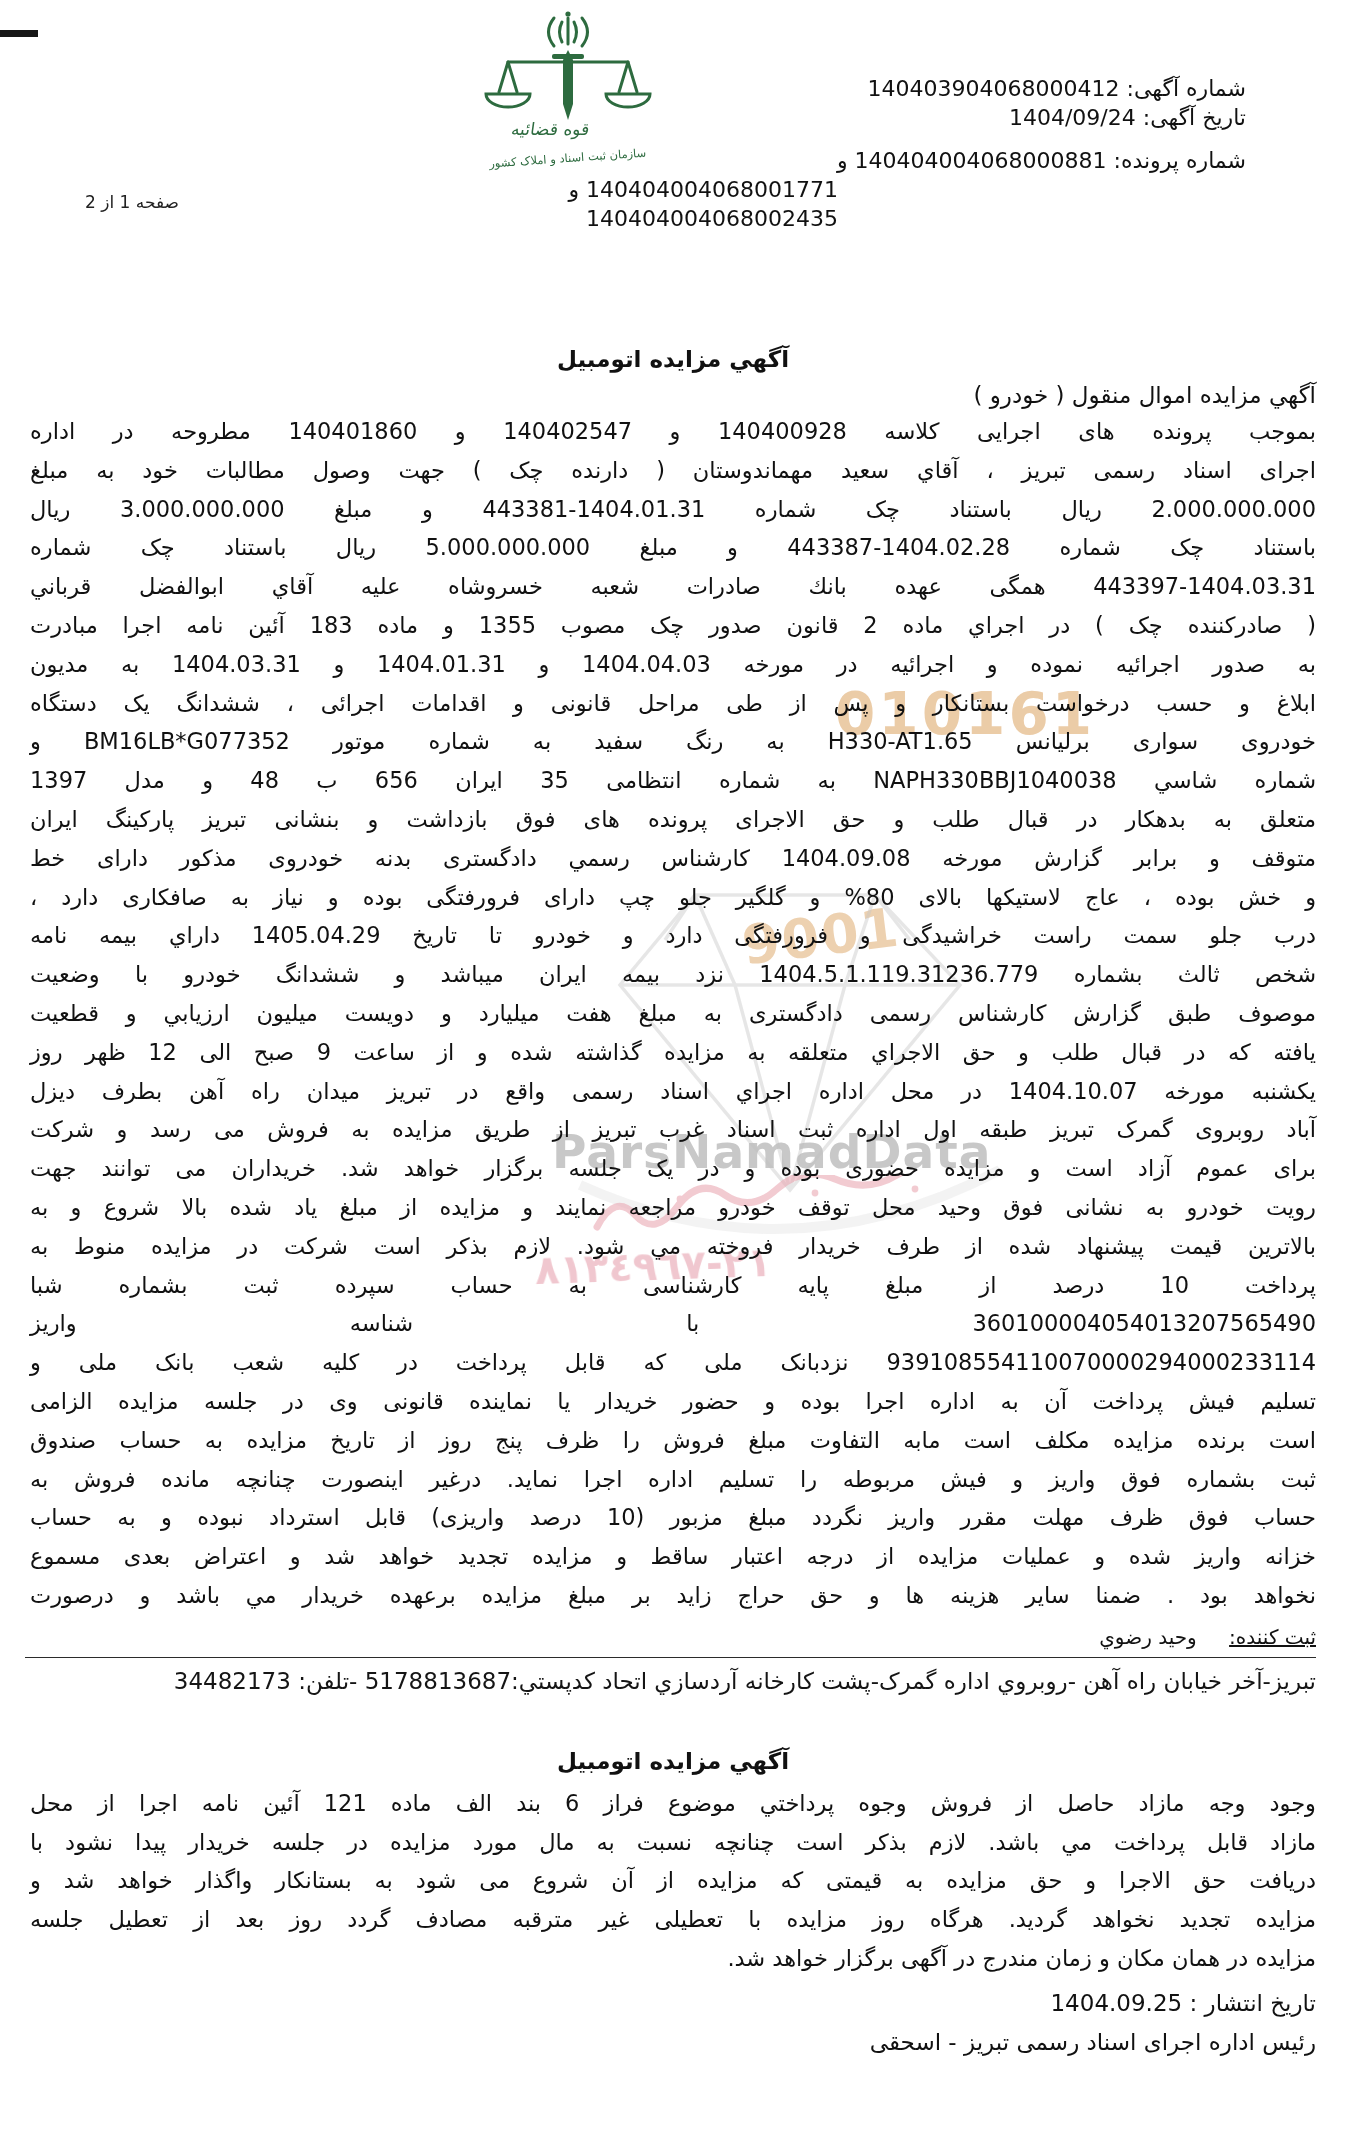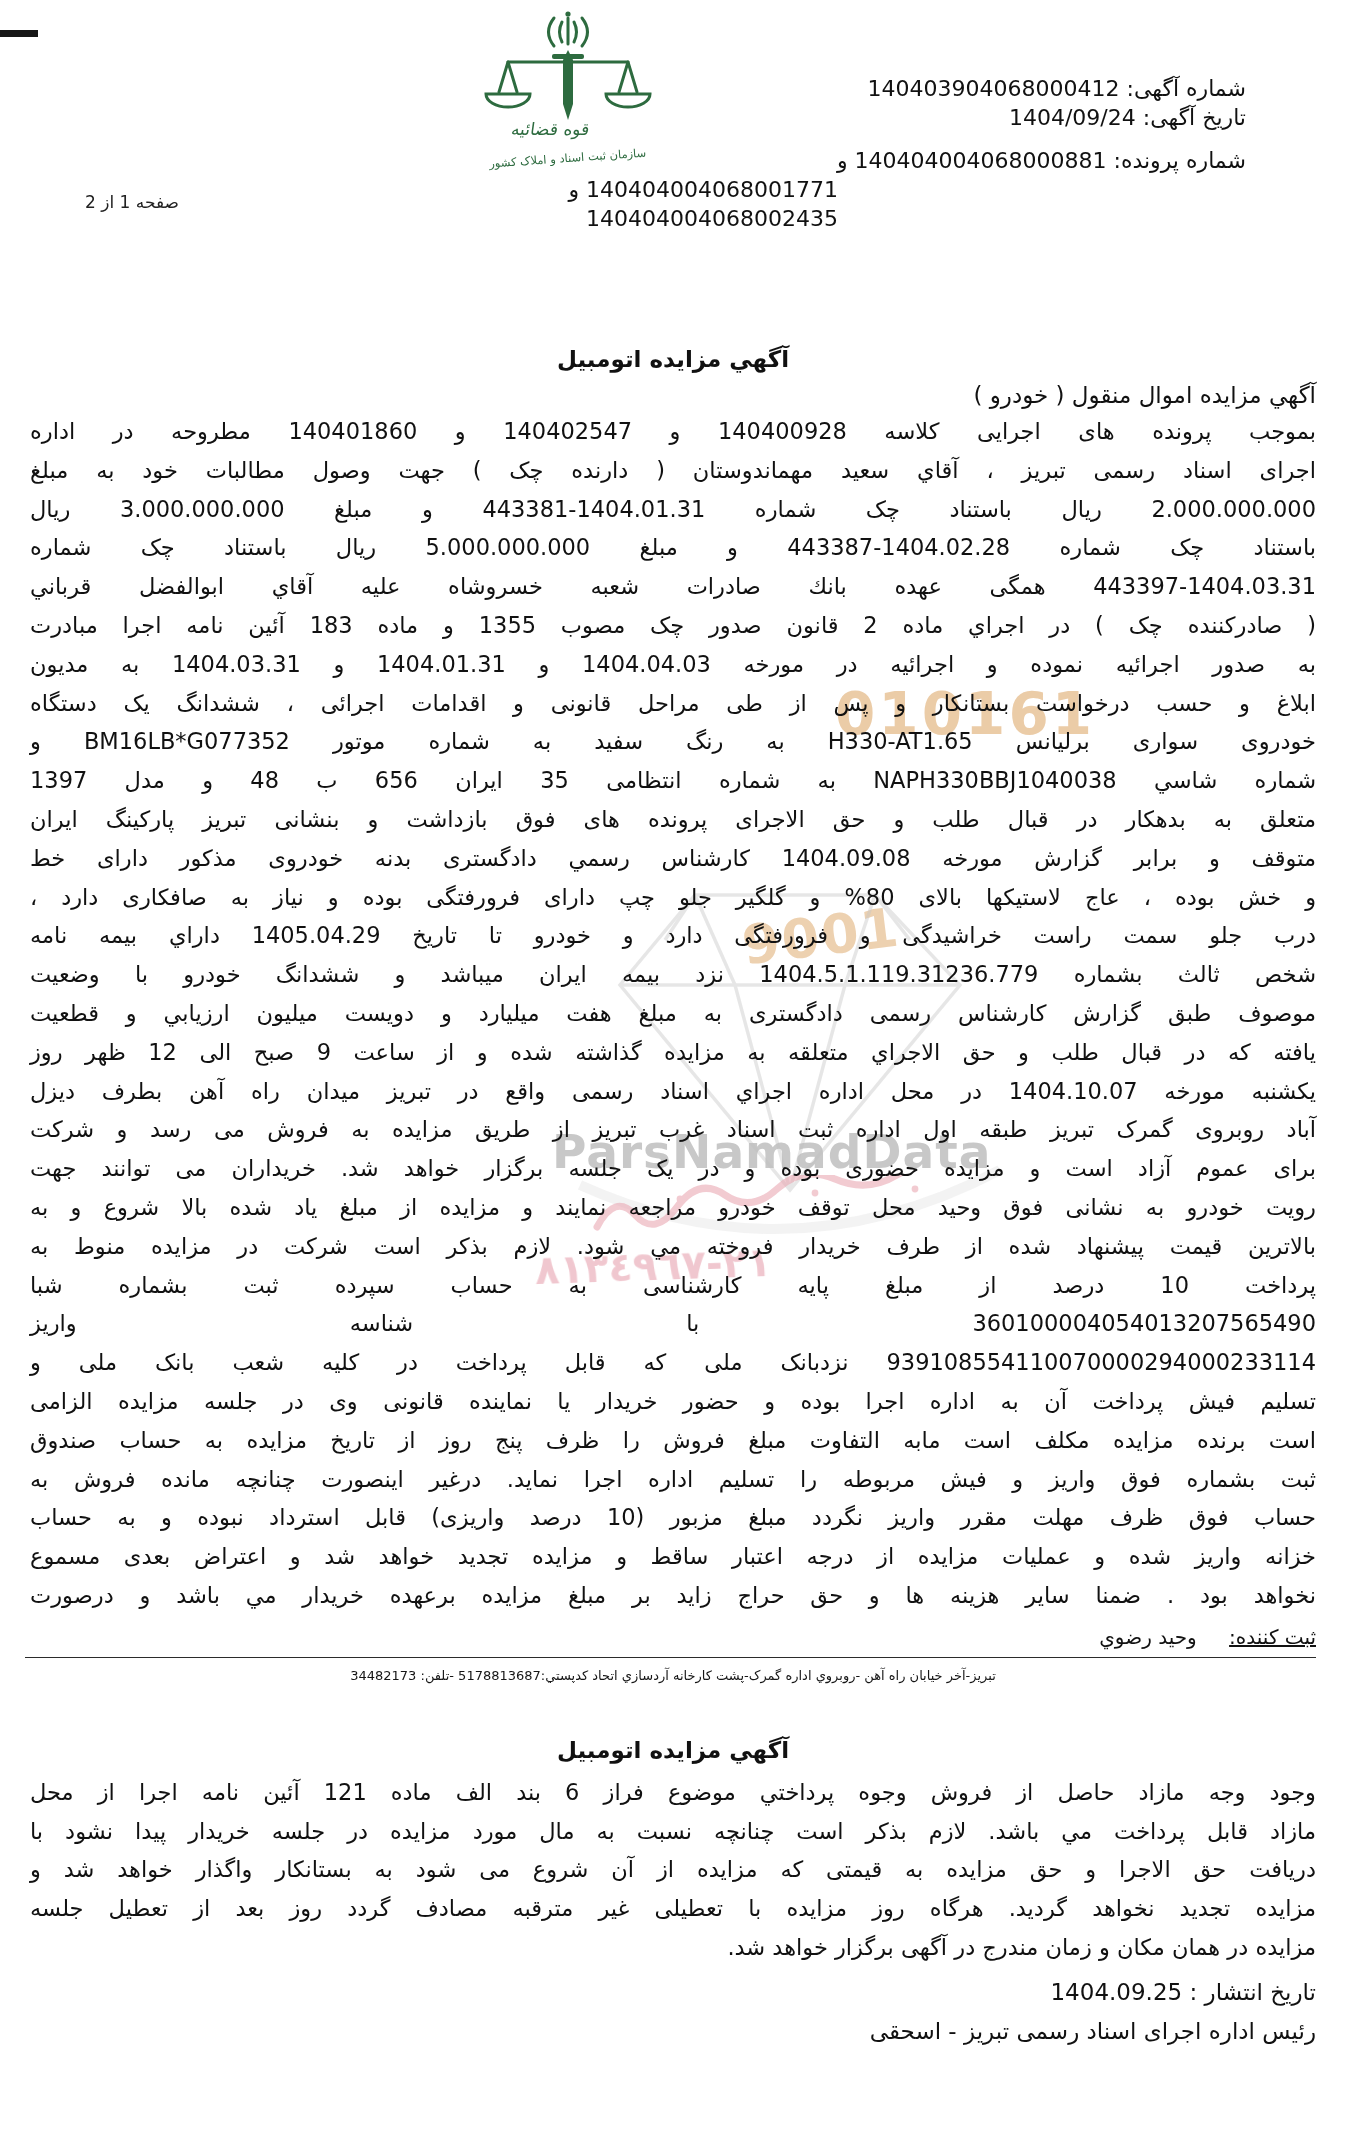--- a/index.html
+++ b/index.html
@@ -30,21 +30,21 @@
   .title1,.title2{text-align:center;font-weight:bold;font-size:23px;margin:0 0 10px 0;}
   .title1{margin-top:16px;}
   .subtitle{text-align:right;font-size:23px;margin-bottom:4px;}
   .jline{font-size:22.5px;line-height:38.8px;text-align:justify;text-align-last:justify;
          word-spacing:normal;}
   .center-line{font-size:22.5px;line-height:38.8px;}
   .recorder{margin-top:10px;text-align:right;font-size:20px;}
   .recorder .lbl{text-decoration:underline;}
   .recorder .nm{margin-right:26px;}
   .divider{border:none;border-top:1.6px solid #2b2b2b;margin:8px 0 10px -5px;width:1291px;}
-  .address{text-align:center;font-size:13px;color:#151515;}
+  .address{text-align:right;font-size:23px;color:#151515;}
   .title2{margin-top:54px;}
   .pub-block{margin-left:auto;margin-right:0;padding-left:593px;text-align:right;
              font-size:23px;line-height:39px;margin-top:6px;}
   .pub-block > div{direction:rtl;}
   .green{fill:#2d6b3f;}
 </style>
 </head>
 <body>
 
 <div class="page">

